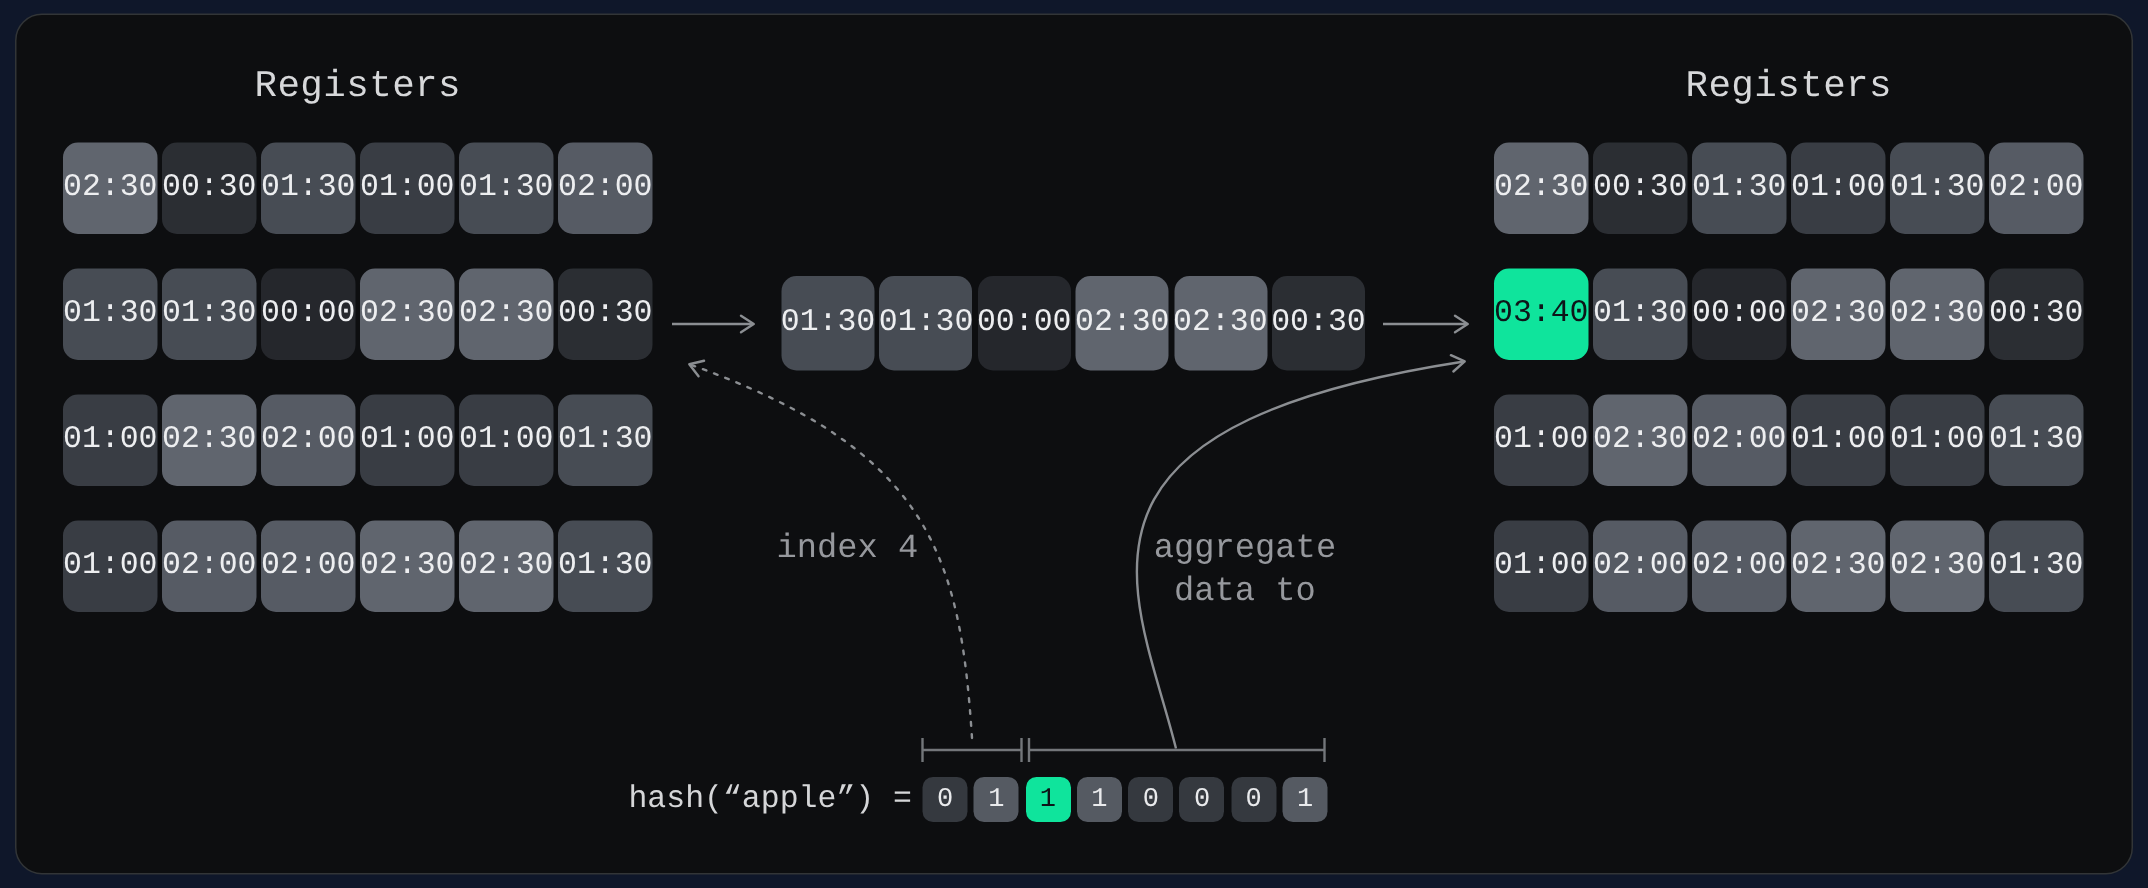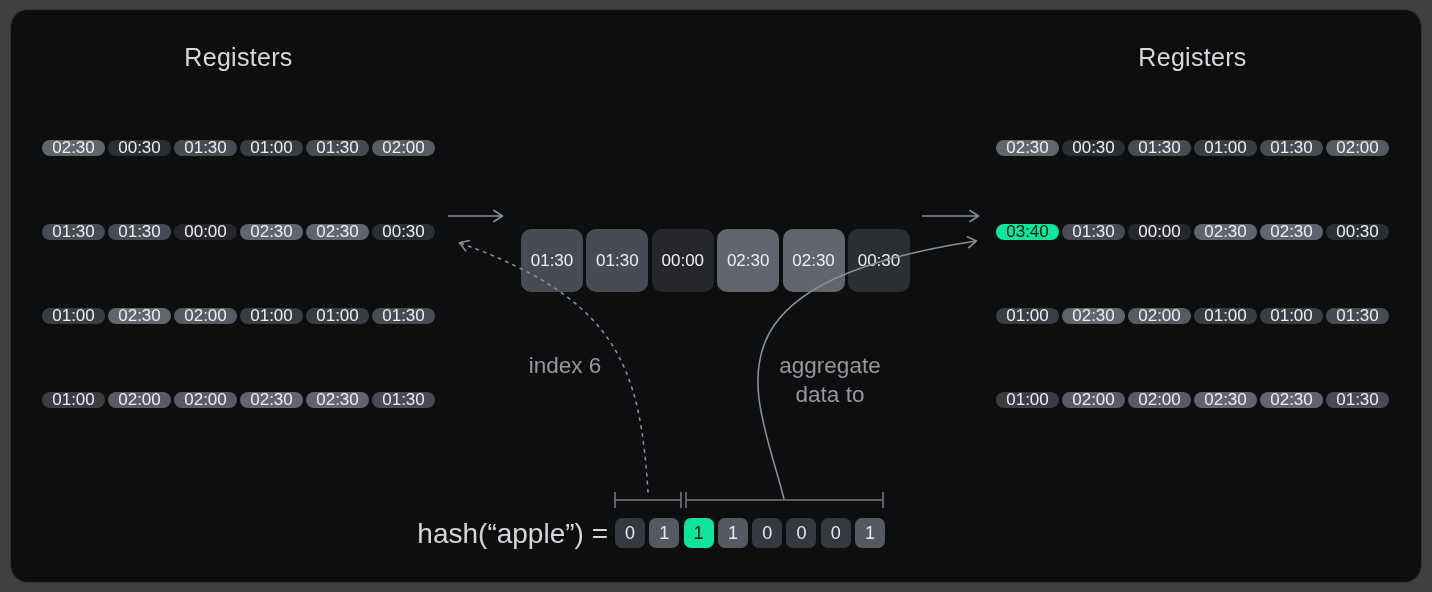--- a/index.html
+++ b/index.html
@@ -1,41 +1,41 @@
 <!DOCTYPE html>
 <html><head>
 <meta charset="utf-8">
 <style>
   html,body{margin:0;padding:0;background:#050607;}
-  .canvas{position:relative;width:1432px;height:592px;background:#404040;overflow:hidden;
-          font-family:Liberation Sans, sans-serif;}
+  .canvas{position:relative;width:1432px;height:592px;background:#0f172a;overflow:hidden;
+          font-family:Liberation Mono, monospace;}
   .panel{position:absolute;left:10px;top:9px;right:10px;bottom:9px;background:#0d0e10;
          border:1.5px solid #323537;border-radius:18px;}
   .overlay{position:absolute;left:0;top:0;width:1432px;height:592px;pointer-events:none;z-index:3;}
   .arrow{fill:none;stroke:#8b8e92;stroke-width:1.6px;}
   .dashed{stroke-dasharray:2.5 5.5;stroke-linecap:round;}
   .bracket{fill:none;stroke:#73767a;stroke-width:1.6px;}
   .grid-title{position:absolute;top:43px;width:393px;text-align:center;font-size:25px;
               color:#d7d8da;letter-spacing:.3px;z-index:2;}
   .title-left{left:42px;}
   .title-right{left:996px;}
   .reg-grid{position:absolute;display:grid;grid-template-columns:repeat(6,63px);
             grid-auto-rows:61px;gap:23px 3px;z-index:2;}
   .grid-left{left:42px;top:95px;}
   .grid-right{left:996px;top:95px;}
   .merged{position:absolute;left:521px;top:184px;display:flex;gap:3.4px;z-index:2;}
   .merged .cell{width:62px;height:63px;}
   .cell{display:flex;align-items:center;justify-content:center;border-radius:10px;
-        font-size:17px;color:#edeef0;margin-top:45px;}
+        font-size:21px;color:#edeef0;}
   .note{position:absolute;top:351px;width:200px;text-align:center;font-size:22.5px;
         line-height:29px;color:#96989d;z-index:2;}
   .note-left{left:465px;}
   .note-right{left:730px;}
   .hash-label{position:absolute;right:824px;top:520px;height:28px;line-height:28px;
-              font-size:28px;color:#d5d6d8;white-space:nowrap;z-index:2;margin-left:12px;}
+              font-size:21px;color:#d5d6d8;white-space:nowrap;z-index:2;margin-left:12px;}
   .bits{position:absolute;left:615px;top:518px;display:flex;gap:4.3px;z-index:2;}
   .bit{width:30px;height:30px;border-radius:7px;display:flex;align-items:center;
        justify-content:center;font-size:18px;color:#e9eaec;}
 </style>
 </head>
 <body>
 
 <div class="canvas">
   <div class="panel"></div>
 
@@ -113,21 +113,21 @@
       <div class="cell" style="background: rgb(71, 76, 84);">01:30</div>
       <div class="cell" style="background: rgb(57, 61, 68);">01:00</div>
       <div class="cell" style="background: rgb(86, 91, 100);">02:00</div>
       <div class="cell" style="background: rgb(86, 91, 100);">02:00</div>
       <div class="cell" style="background: rgb(96, 101, 110);">02:30</div>
       <div class="cell" style="background: rgb(96, 101, 110);">02:30</div>
       <div class="cell" style="background: rgb(71, 76, 84);">01:30</div>
     </div>
 
   <div class="note note-left">
-    <div>index 6</div>
+    <div>index 4</div>
   </div>
   <div class="note note-right">
     <div>aggregate</div>
     <div>data to</div>
   </div>
 
   <div class="hash-label">hash(“apple”) =</div>
   <div class="bits">
       <div class="bit" style="background: rgb(53, 57, 63);">0</div>
       <div class="bit" style="background: rgb(85, 90, 98);">1</div>

